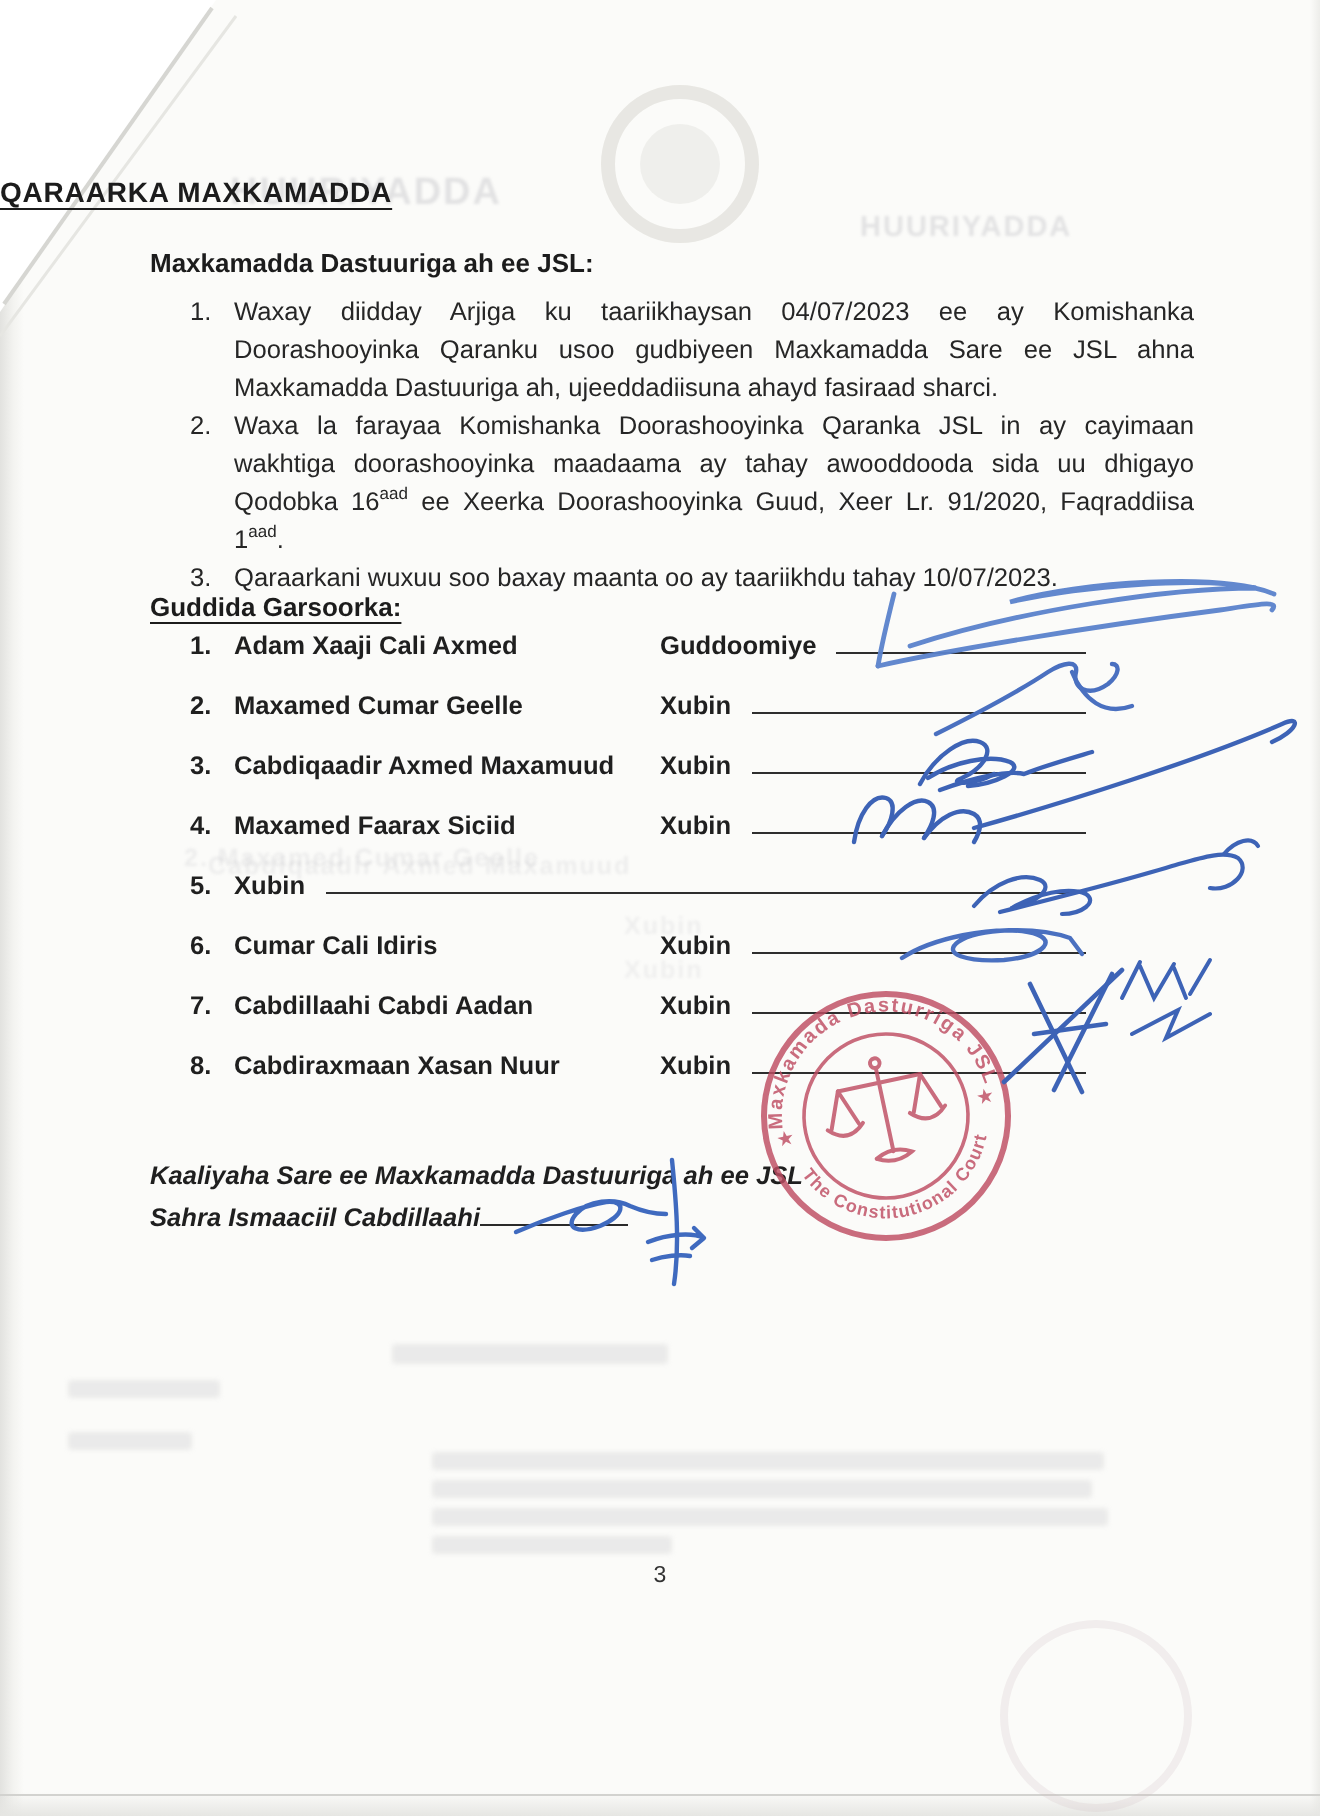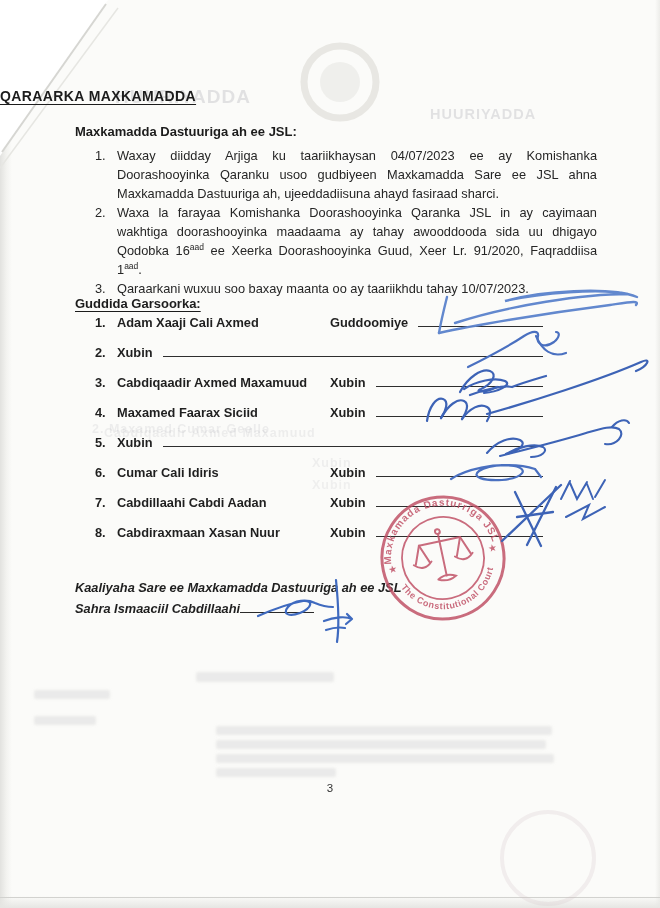--- a/index.html
+++ b/index.html
@@ -116,20 +116,21 @@
 
 <div class="txt members">
   <div class="member-row">
     <span class="m-num">1.</span>
     <span class="m-name">Adam Xaaji Cali Axmed</span>
     <span class="m-role">Guddoomiye</span>
     <span class="sig-line"></span>
   </div>
   <div class="member-row">
     <span class="m-num">2.</span>
+    <span class="m-name">Maxamed Cumar Geelle</span>
     <span class="m-role">Xubin</span>
     <span class="sig-line"></span>
   </div>
   <div class="member-row">
     <span class="m-num">3.</span>
     <span class="m-name">Cabdiqaadir Axmed Maxamuud</span>
     <span class="m-role">Xubin</span>
     <span class="sig-line"></span>
   </div>
   <div class="member-row">

